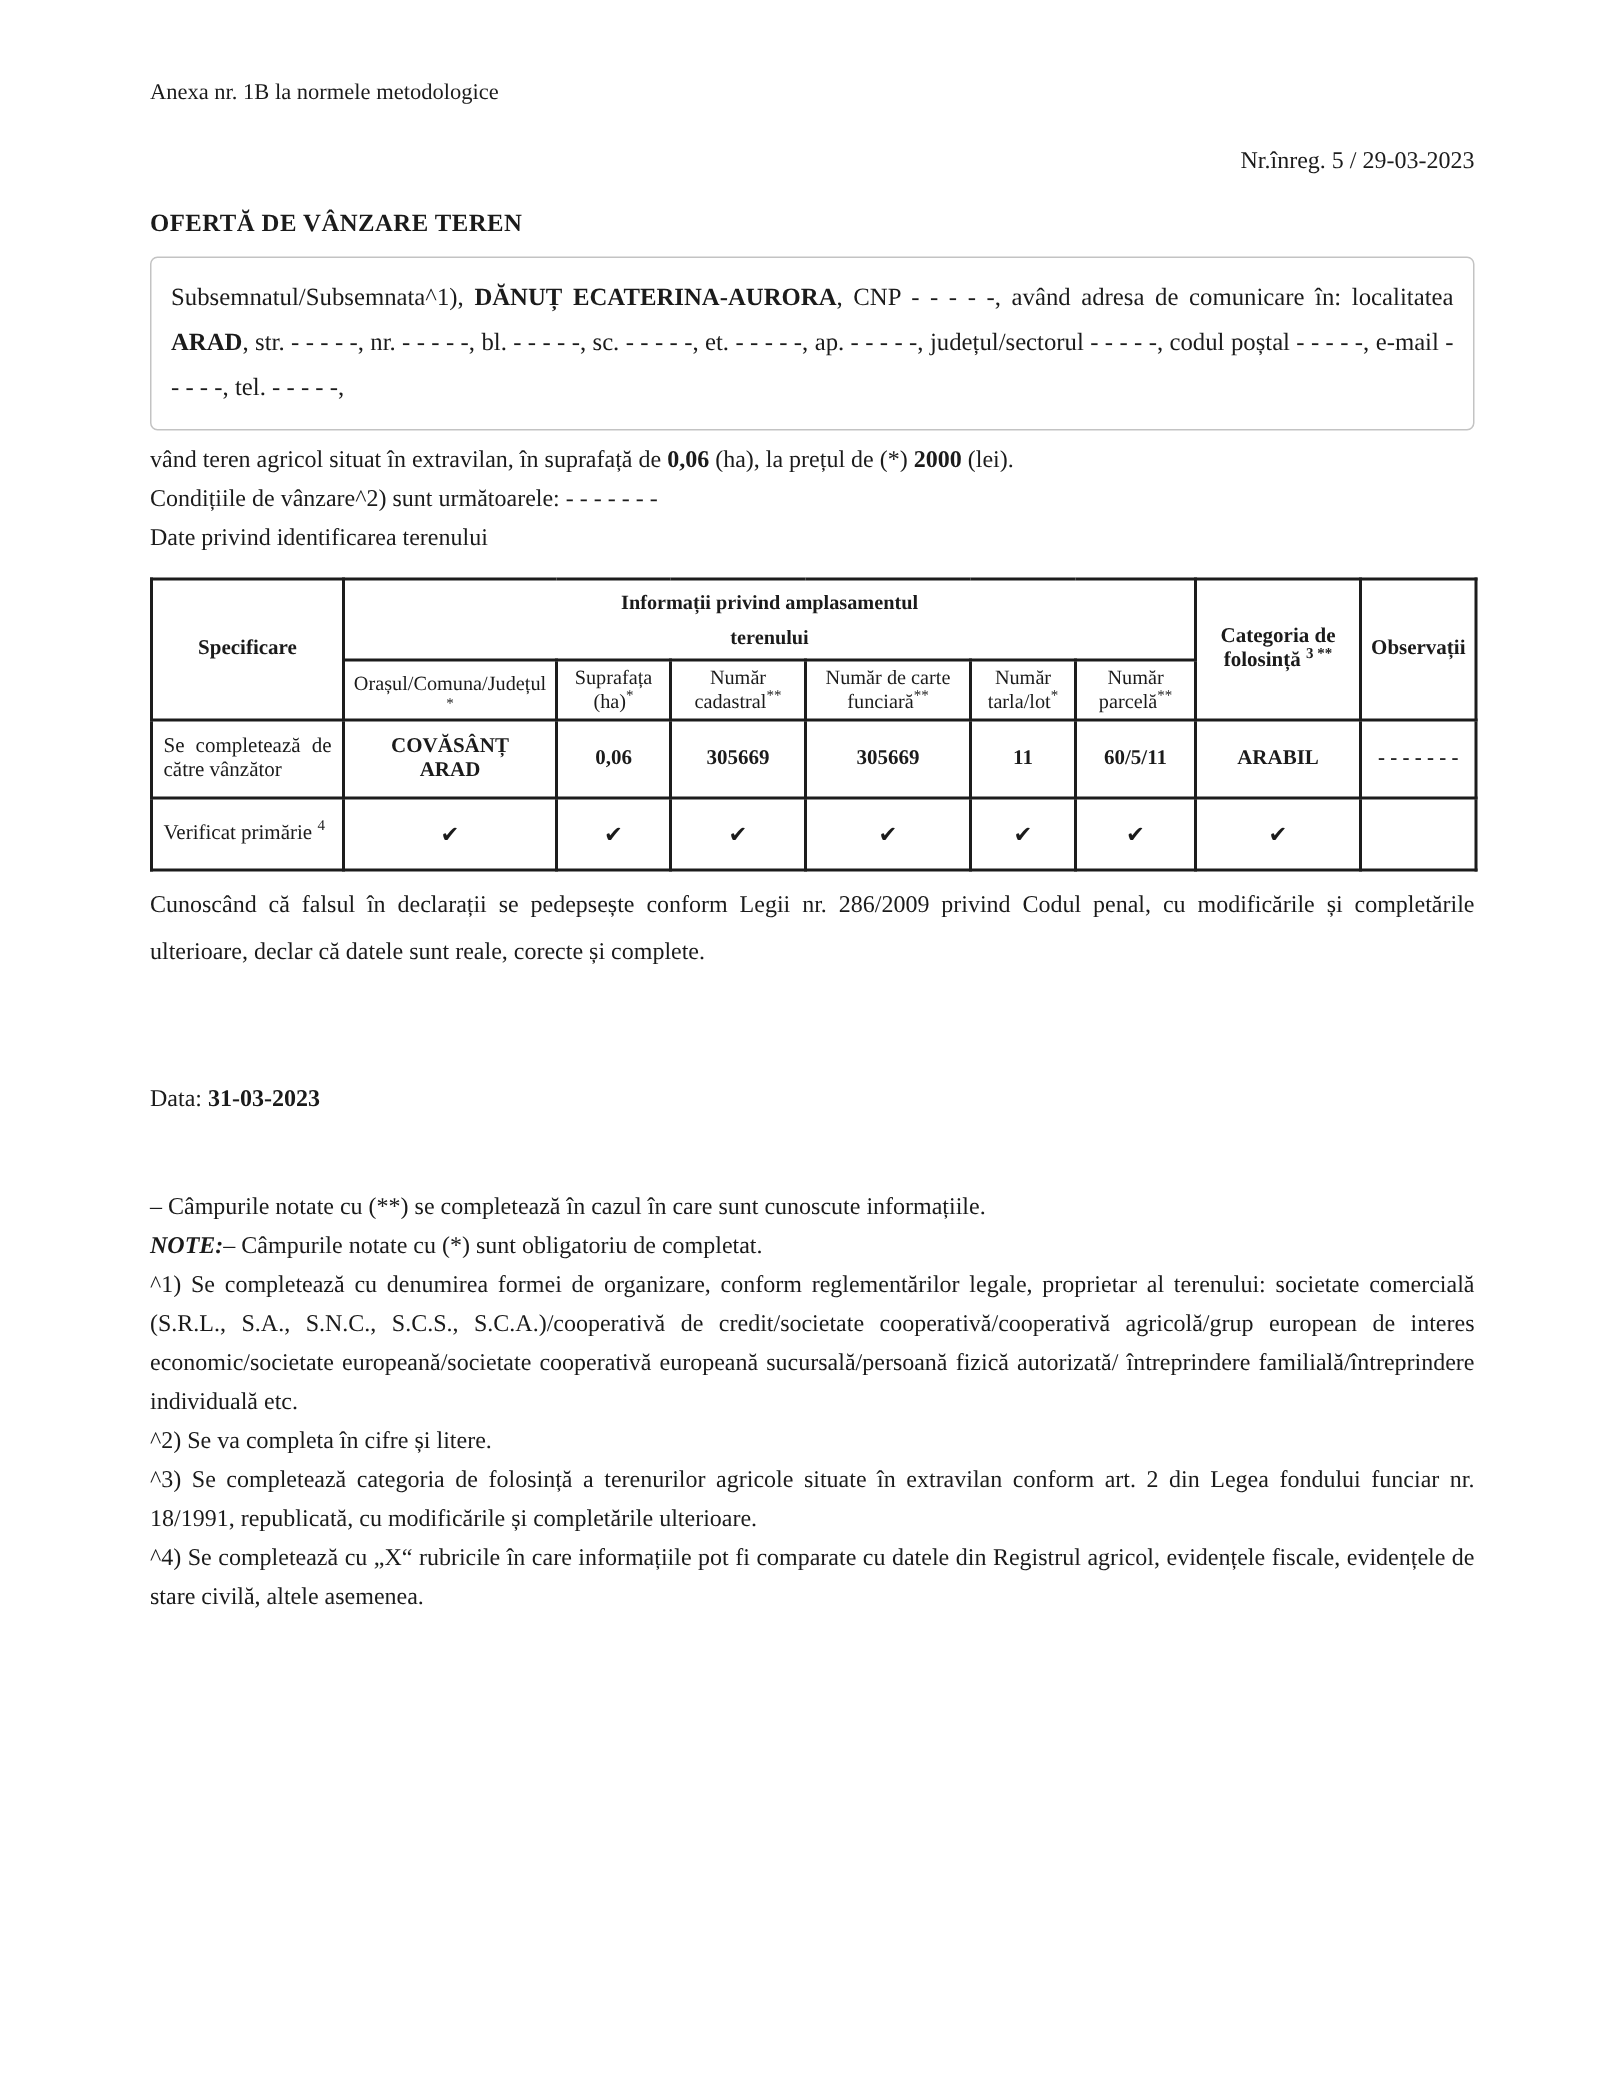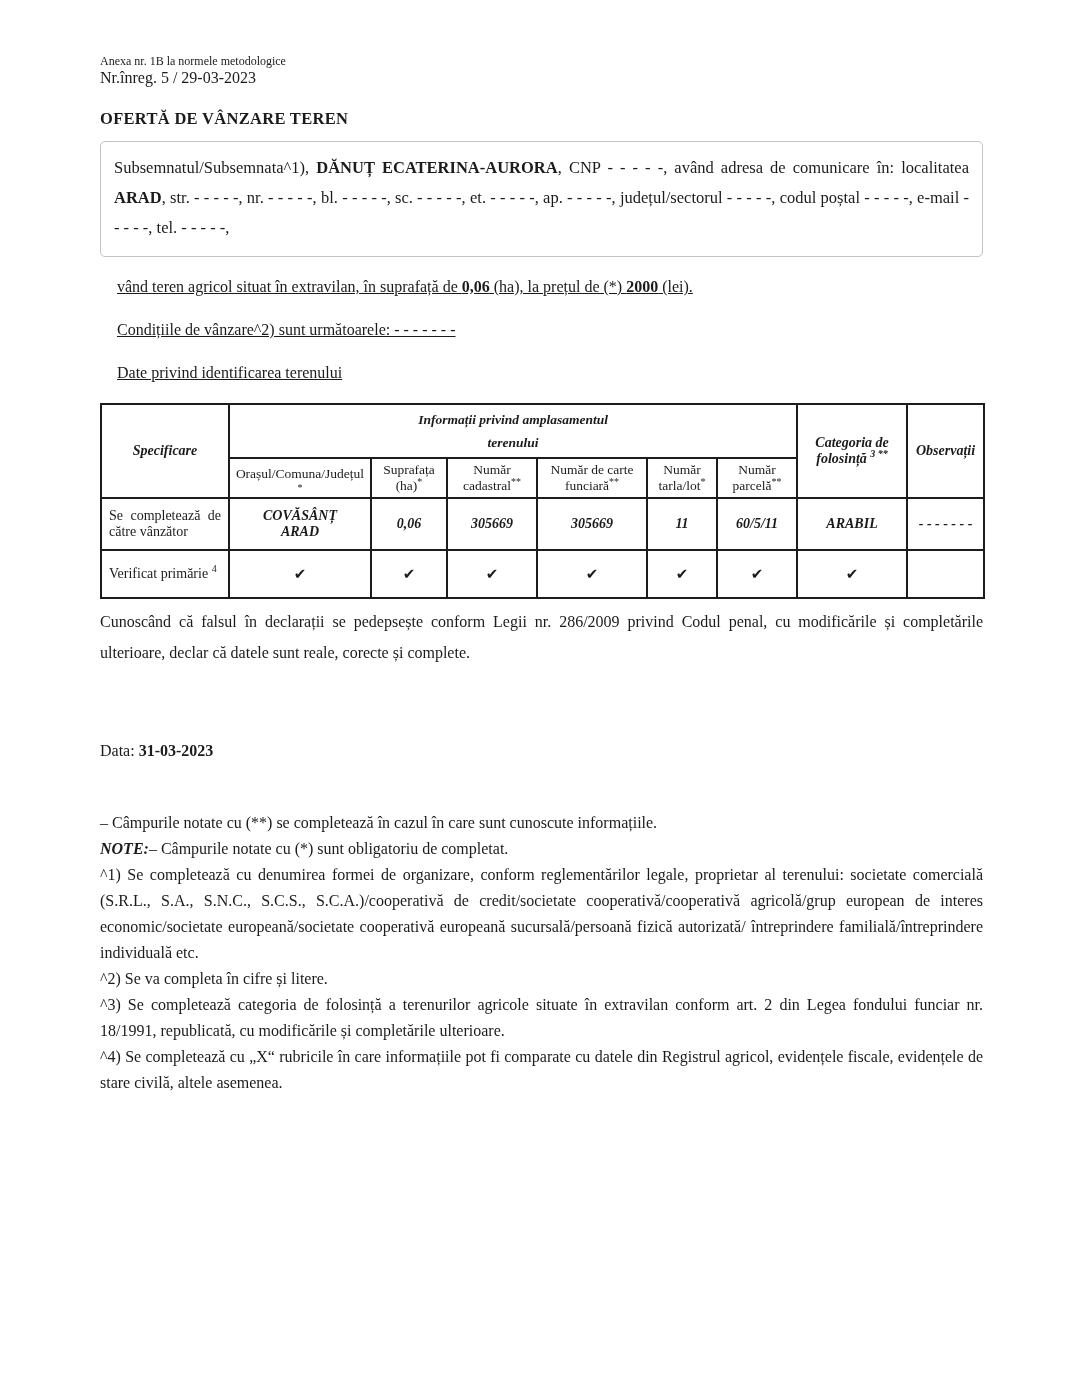--- a/index.html
+++ b/index.html
@@ -11,55 +11,55 @@
     color: #1b1b1b;
     font-family: "Liberation Serif", "DejaVu Serif", serif;
     font-size: 16px;
   }
   .page {
     width: 1079px;
     min-height: 1400px;
     padding: 54px 96px 40px 100px;
     position: relative;
   }
-  .annex { font-size: 12px; }
-  .reg { font-size: 16px; }
+  .annex { font-size: 15px; }
+  .reg { margin-top: 28px; text-align: right; font-size: 16px; }
   .title {
     margin: 22px 0 0 0;
     text-align: left;
     font-size: 16.5px;
     font-weight: bold;
     letter-spacing: 0.3px;
   }
   .intro-box {
     margin-top: 12px;
     border: 1px solid #c3c3c3;
     border-radius: 5px;
     padding: 11px 13px 13px 13px;
     line-height: 30px;
     text-align: justify;
     font-size: 16.5px;
   }
   .body-block { margin-top: 7px; line-height: 26px; }
-  .body-block p { margin: 17px; text-decoration: underline; }
+  .body-block p { margin: 0; }
   .land-table {
     margin-top: 13px;
     border-collapse: collapse;
     table-layout: fixed;
     width: 883px;
     font-size: 13.5px;
   }
   .land-table td {
     border: 2px solid #1c1c1c;
     padding: 3px 5px;
     vertical-align: middle;
     text-align: center;
     white-space: pre-line;
   }
-  .land-table .bold { font-weight: bold; font-style: italic; }
+  .land-table .bold { font-weight: bold; }
   .land-table .group-cell { height: 50px; line-height: 23px; }
   .land-table .rowspan-cell { font-size: 14px; }
   .subhead td { height: 32px; line-height: 16px; font-size: 13.5px; }
   .seller-row td { height: 52px; font-size: 14px; }
   .verify-row td { height: 48px; margin-top: 44px; }
   .label-cell {
     text-align: justify !important;
     font-size: 14px;
     padding: 3px 7px !important;
     font-weight: normal;

